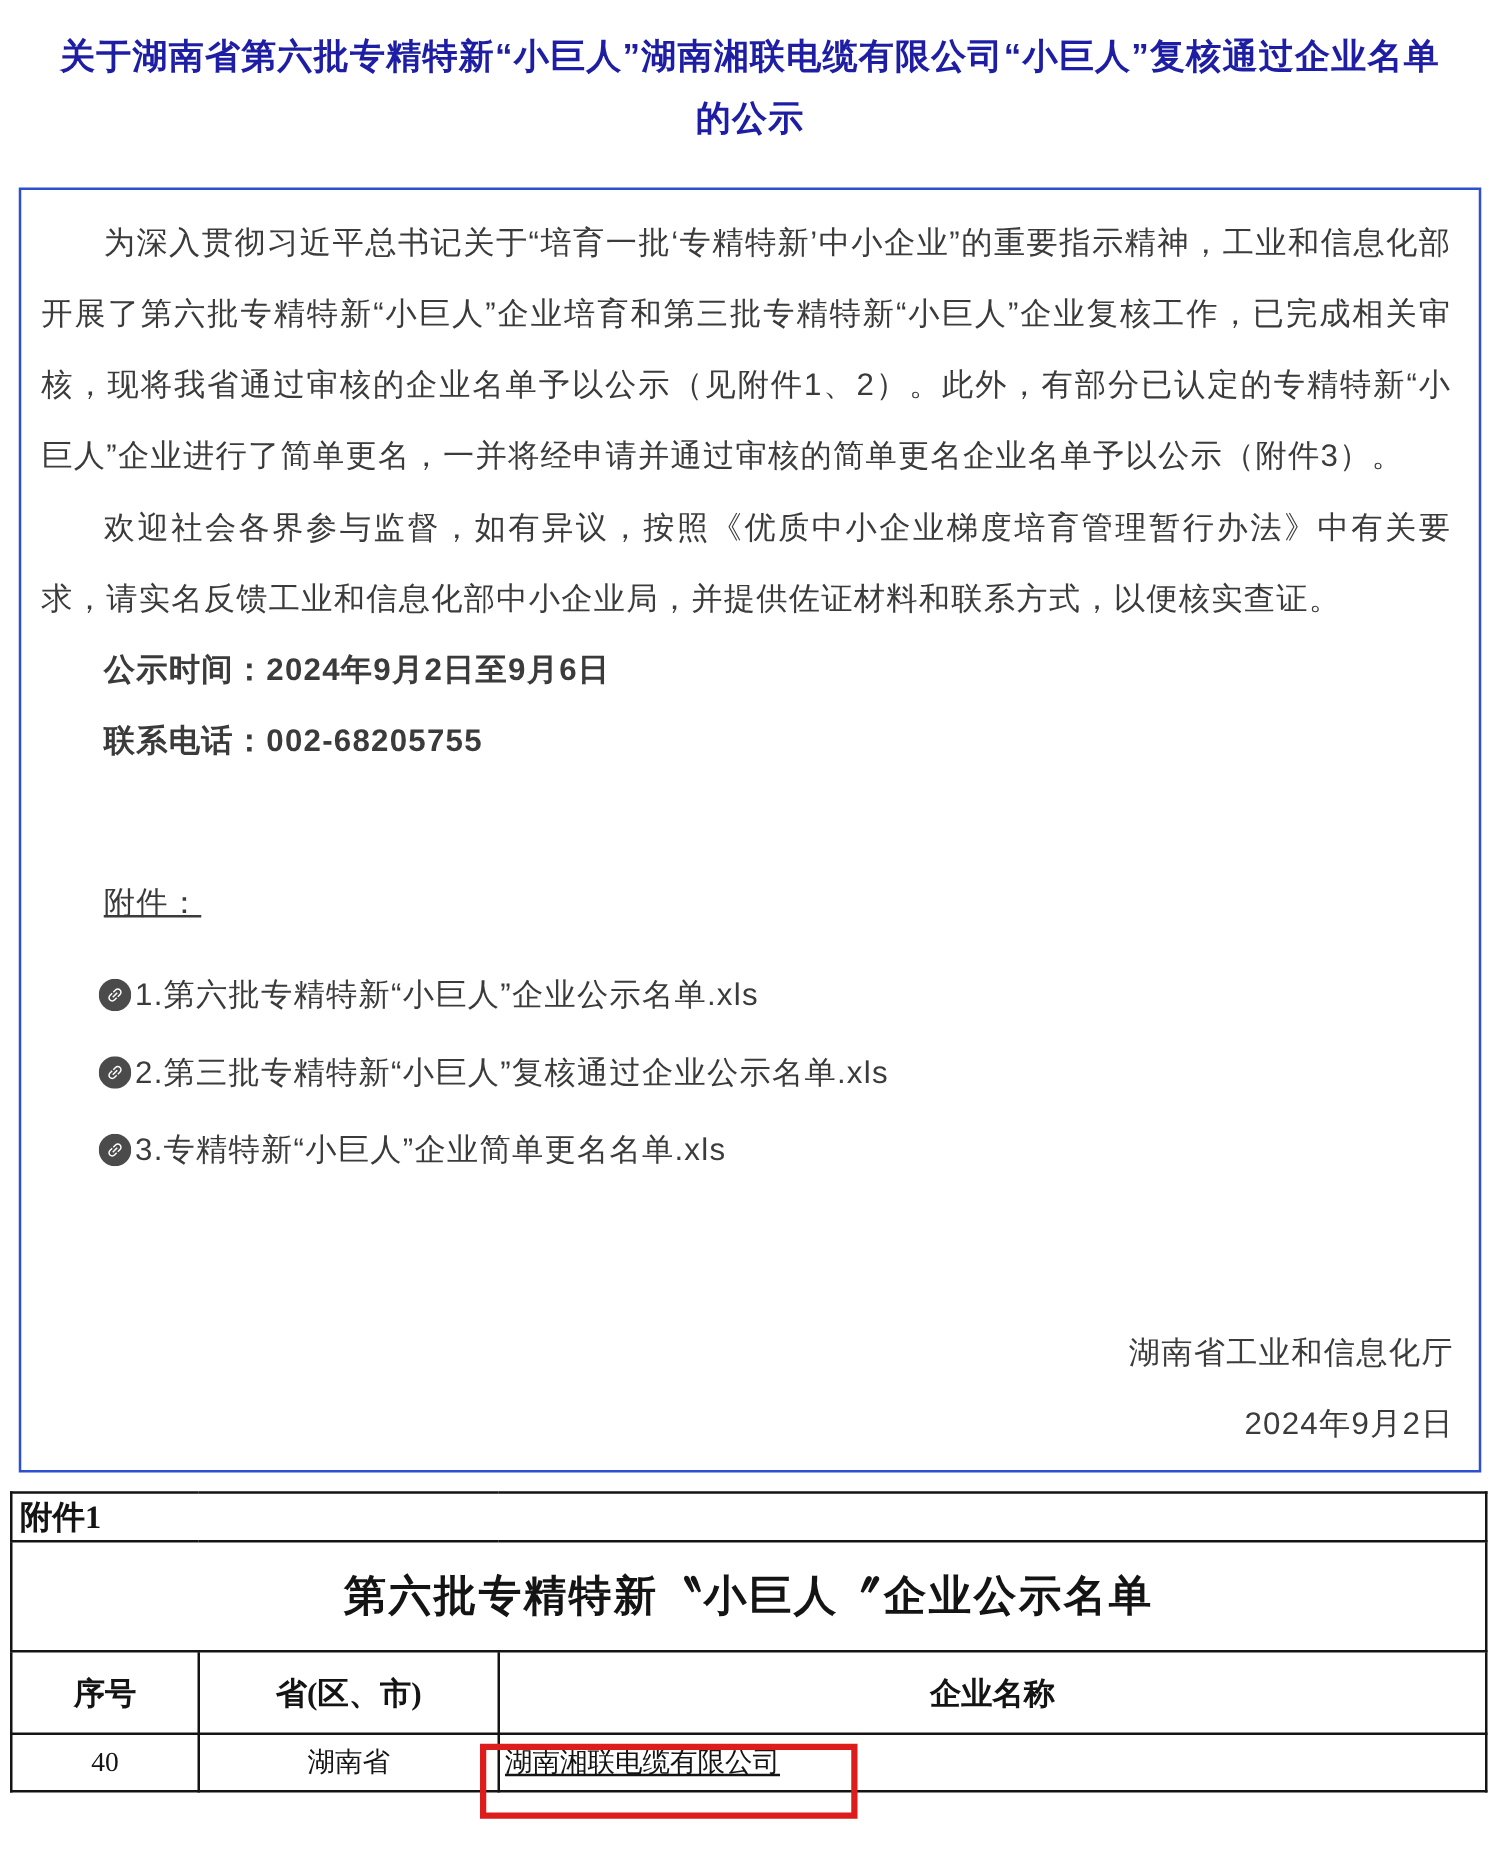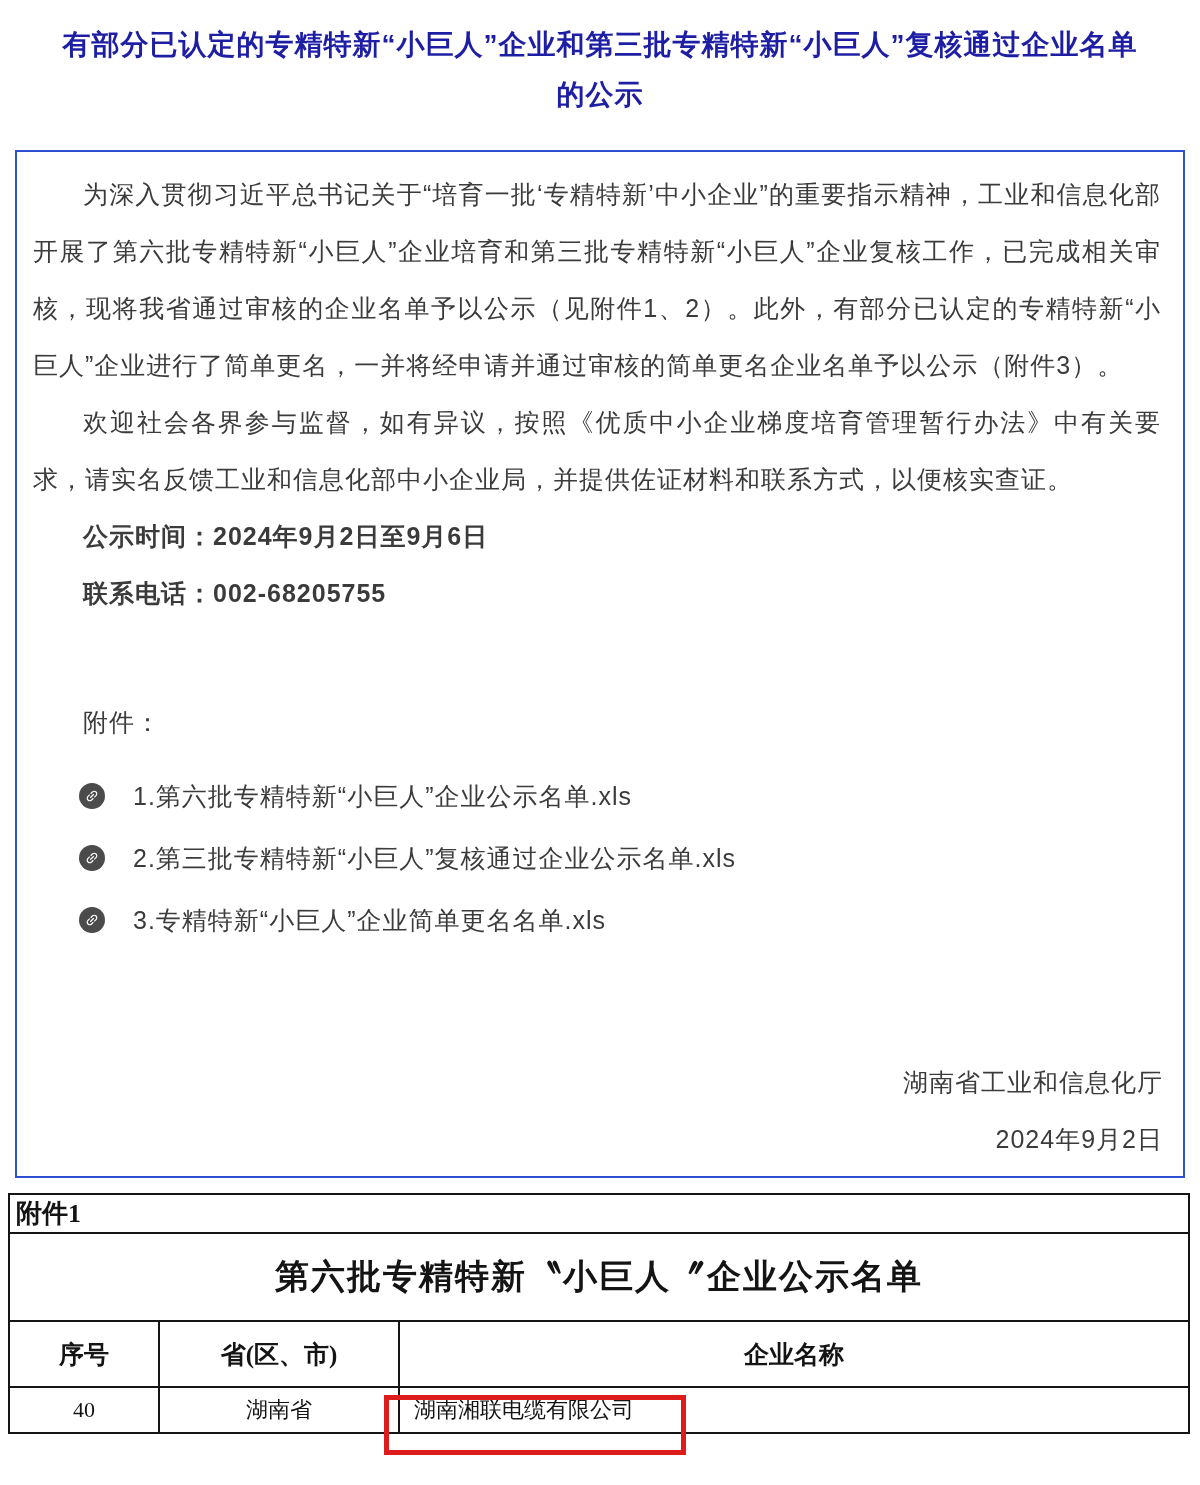--- a/index.html
+++ b/index.html
@@ -43,25 +43,26 @@
   .meta-line {
     margin: 0;
     text-indent: 2em;
     line-height: 57px;
     font-weight: bold;
   }
   .attachments-label {
     margin: 72px 0 0 0;
     text-indent: 2em;
     line-height: 57px;
+    text-decoration: underline;
   }
   .attachment-item {
     display: flex;
     align-items: center;
-    gap: 28px;
+    gap: 3px;
     margin: 28px 0 0 46px;
     height: 34px;
     cursor: pointer;
   }
   .attachment-item .att-text { line-height: 34px; color: #3b3b3b; }
   .link-badge { width: 26px; height: 26px; flex: 0 0 26px; }
 
   .signature {
     position: absolute;
     right: 20px; bottom: 8px;
@@ -105,38 +106,39 @@
     font-size: 25px;
     margin-top: 23px;
   }
   td.cell {
     height: 46px;
     font-size: 22px;
     text-align: center;
   }
   td.cell.company {
     text-align: left;
-    padding-left: 14px;
+    padding-left: 4px;
+    text-decoration: underline;
   }
   col.c1 { width: 150px; }
   col.c2 { width: 240px; }
 
   .highlight-box {
     position: absolute;
     left: 376px; top: 202px;
     width: 292px; height: 50px;
     border: 5px solid #dd1c1c;
     pointer-events: none;
   }
 </style>
 </head>
 <body>
 
 <div class="page-title">
-  <div>有部分已认定的专精特新“小巨人”企业和第三批专精特新“小巨人”复核通过企业名单</div>
+  <div>关于湖南省第六批专精特新“小巨人”湖南湘联电缆有限公司“小巨人”复核通过企业名单</div>
   <div>的公示</div>
 </div>
 
 <div class="notice-box">
   <p class="para">为深入贯彻习近平总书记关于“培育一批‘专精特新’中小企业”的重要指示精神，工业和信息化部开展了第六批专精特新“小巨人”企业培育和第三批专精特新“小巨人”企业复核工作，已完成相关审核，现将我省通过审核的企业名单予以公示（见附件1、2）。此外，有部分已认定的专精特新“小巨人”企业进行了简单更名，一并将经申请并通过审核的简单更名企业名单予以公示（附件3）。</p>
   <p class="para">欢迎社会各界参与监督，如有异议，按照《优质中小企业梯度培育管理暂行办法》中有关要求，请实名反馈工业和信息化部中小企业局，并提供佐证材料和联系方式，以便核实查证。</p>
   <p class="meta-line">公示时间：2024年9月2日至9月6日</p>
   <p class="meta-line">联系电话：002-68205755</p>
 
   <p class="attachments-label">附件：</p>

